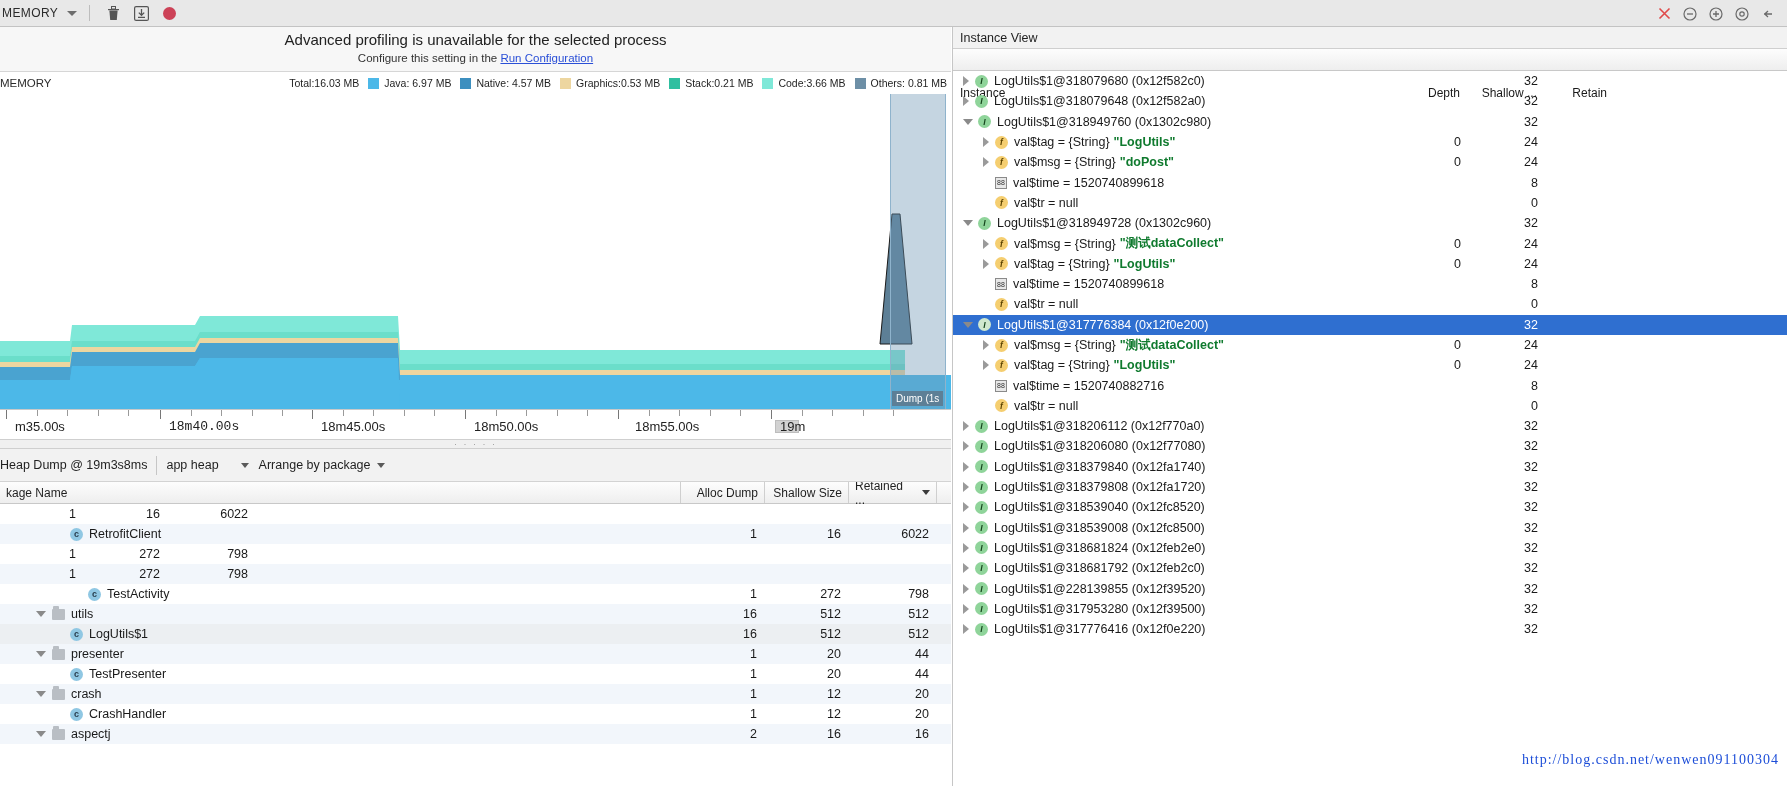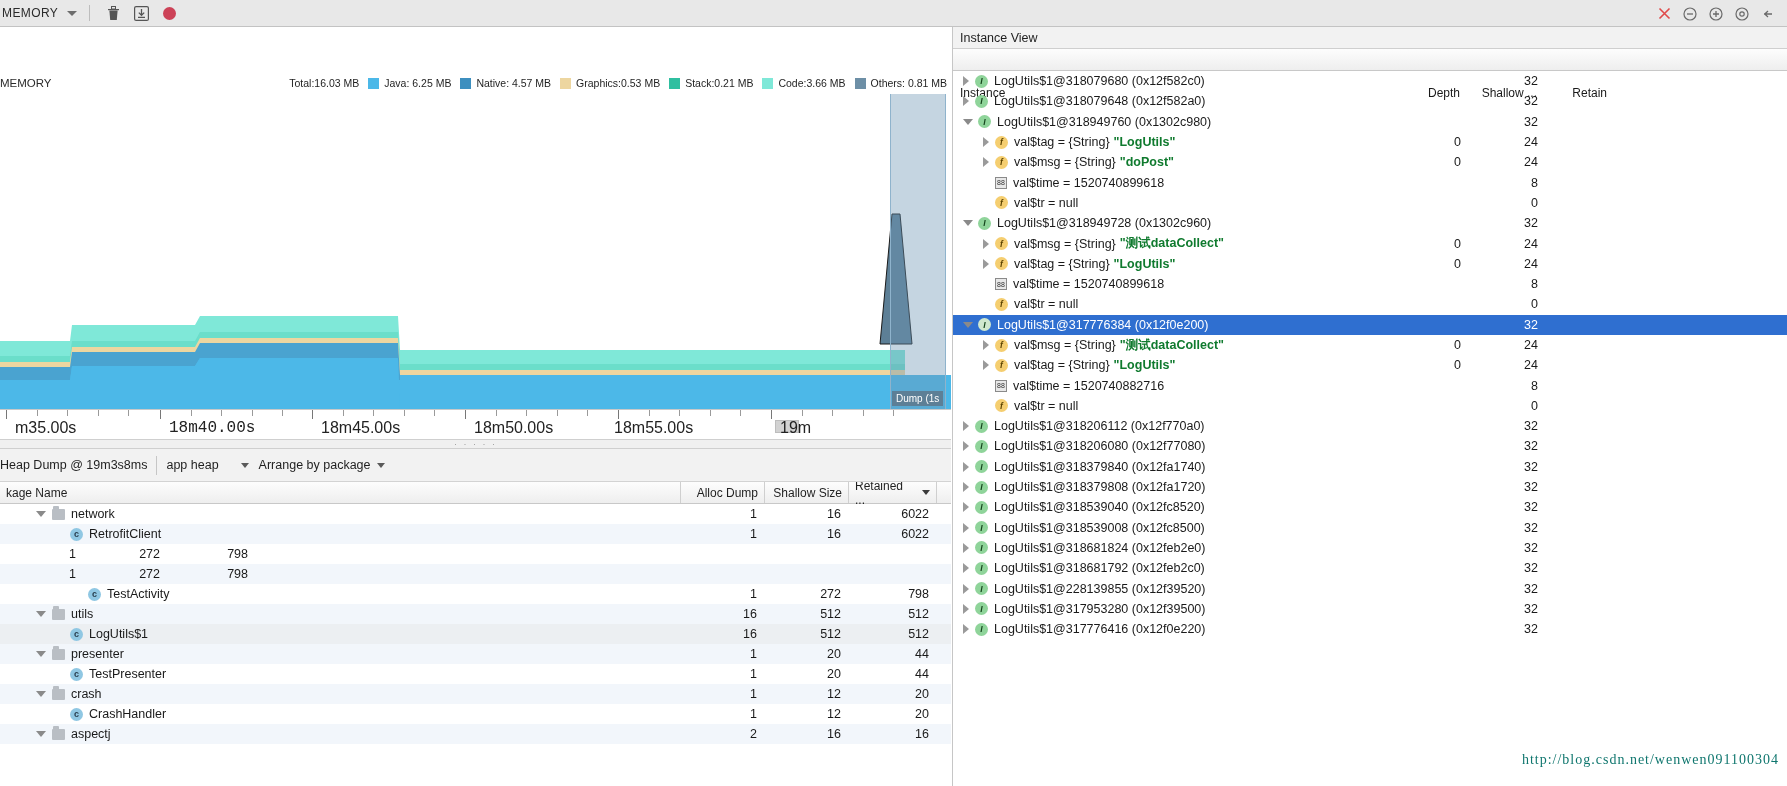--- a/index.html
+++ b/index.html
@@ -73,21 +73,21 @@
     font-size: 10px; padding: 2px 4px; white-space: nowrap;
   }
 
   
   .axis {
     position: absolute; left: 0; top: 409px; width: 951px; height: 30px;
     background: #ffffff; border-top: 1px solid #c9c9c9;
   }
   .tick { position: absolute; top: 0; width: 1px; height: 6px; background: #9a9a9a; }
   .tick.major { height: 9px; background: #777; }
-  .tlabel { position: absolute; top: 9px; font-size: 16px; color: #222; white-space: nowrap; padding-left: 7px; }
+  .tlabel { position: absolute; top: 9px; font-size: 13px; color: #222; white-space: nowrap; padding-left: 7px; }
   .scroll-thumb { position: absolute; top: 10px; width: 24px; height: 13px; background: #d2d2d2; border: 1px solid #bdbdbd; }
 
   
   .splitter {
     position: absolute; left: 0; top: 439px; width: 951px; height: 10px;
     background: #f0f0f0; border-top: 1px solid #cfcfcf; border-bottom: 1px solid #cfcfcf;
     display: flex; align-items: center; justify-content: center;
     letter-spacing: 2px; color: #9a9a9a; font-size: 9px;
   }
 
@@ -196,21 +196,21 @@
     width: 13px; height: 13px; border-radius: 50%; background: #f5ce70; color: #5c4300;
     font-size: 8.5px; font-style: italic; font-weight: bold;
     display: flex; align-items: center; justify-content: center; margin-right: 6px; flex: 0 0 auto;
   }
   .badge-n {
     width: 12px; height: 12px; background: #e8e8e8; border: 1px solid #8a8a8a; color: #333;
     font-size: 7px; display: flex; align-items: center; justify-content: center; margin-right: 6px; flex: 0 0 auto;
   }
   .str-val { color: #0f7a2e; font-weight: bold; margin-left: 4px; }
   .watermark {
-    position: absolute; right: 8px; bottom: 18px; color: #0f766e; font-size: 14px;
+    position: absolute; right: 8px; bottom: 18px; color: #1d4ed8; font-size: 14px;
     font-family: "Liberation Serif", serif; letter-spacing: 1px;
   }
 </style>
 </head>
 <body>
 
 <div id="app">
 
   <div class="toolbar">
     <span class="tb-label">MEMORY</span>
@@ -259,28 +259,34 @@
           </svg>
       </span>
       <span class="ic">
         <svg width="14" height="14" viewBox="0 0 14 14">
             <path d="M3 7h8M7 4l-3.2 3L7 10" stroke="#6a6a6a" stroke-width="1.3" fill="none"></path>
           </svg>
       </span>
     </div>
   </div>
 
+  <div class="banner">
+    <div class="banner-title">Advanced profiling is unavailable for the selected process</div>
+    <div class="banner-sub">
+      <span>Configure this setting in the </span><span class="banner-link">Run Configuration</span>
+    </div>
+  </div>
 
   <div class="chart-head">
     <span class="chart-head-name">MEMORY</span>
     <div class="legend" id="legend">
       <span class="lg total">Total:16.03 MB</span>
     <span class="lg">
           <span class="sw" style="background: rgb(76, 184, 232);"></span>
-          <span>Java:  6.25 MB</span>
+          <span>Java:  6.97 MB</span>
         </span>
         <span class="lg">
           <span class="sw" style="background: rgb(61, 143, 191);"></span>
           <span>Native: 4.57 MB</span>
         </span>
         <span class="lg">
           <span class="sw" style="background: rgb(237, 214, 160);"></span>
           <span>Graphics:0.53 MB</span>
         </span>
         <span class="lg">
@@ -343,21 +349,21 @@
       <div class="tick" style="left: 373.04px;"></div>
       <div class="tick" style="left: 403.56px;"></div>
       <div class="tick" style="left: 434.08px;"></div>
       <div class="tick major" style="left: 465px;"></div>
       <div class="tlabel" style="left: 467px;">18m50.00s</div>
       <div class="tick" style="left: 495.52px;"></div>
       <div class="tick" style="left: 526.04px;"></div>
       <div class="tick" style="left: 556.56px;"></div>
       <div class="tick" style="left: 587.08px;"></div>
       <div class="tick major" style="left: 618px;"></div>
-      <div class="tlabel" style="left: 607px; text-align: center;">18m55.00s</div>
+      <div class="tlabel" style="left: 628px; text-align: center;">18m55.00s</div>
       <div class="tick" style="left: 648.52px;"></div>
       <div class="tick" style="left: 679.04px;"></div>
       <div class="tick" style="left: 709.56px;"></div>
       <div class="tick" style="left: 740.08px;"></div>
       <div class="tick major" style="left: 771px;"></div>
       <div class="tlabel" style="left: 773px;">19m</div>
       <div class="tick" style="left: 801.52px;"></div>
       <div class="tick" style="left: 832.04px;"></div>
       <div class="tick" style="left: 862.56px;"></div>
       <div class="tick" style="left: 893.08px;"></div>
@@ -383,25 +389,20 @@
       <div class="c0">kage Name</div>
       <div class="c1">Alloc Dump</div>
       <div class="c2">Shallow Size</div>
       <div class="c3">
         <span>Retained ...</span>
         <span class="sortmark"></span>
       </div>
     </div>
     <div id="heapRows">
         <div class="hr">
-          <div class="c0" style="padding-left: 36px;">
-            <span class="twisty"></span>
-            <span class="ico-folder"></span>
-            <span>network</span>
-          </div>
           <div class="c1">1</div>
           <div class="c2">16</div>
           <div class="c3">6022</div>
         </div>
         <div class="hr alt">
           <div class="c0" style="padding-left: 54px;">
             <span class="twisty spacer"></span>
             <span class="ico-class">c</span>
             <span>RetrofitClient</span>
           </div>

